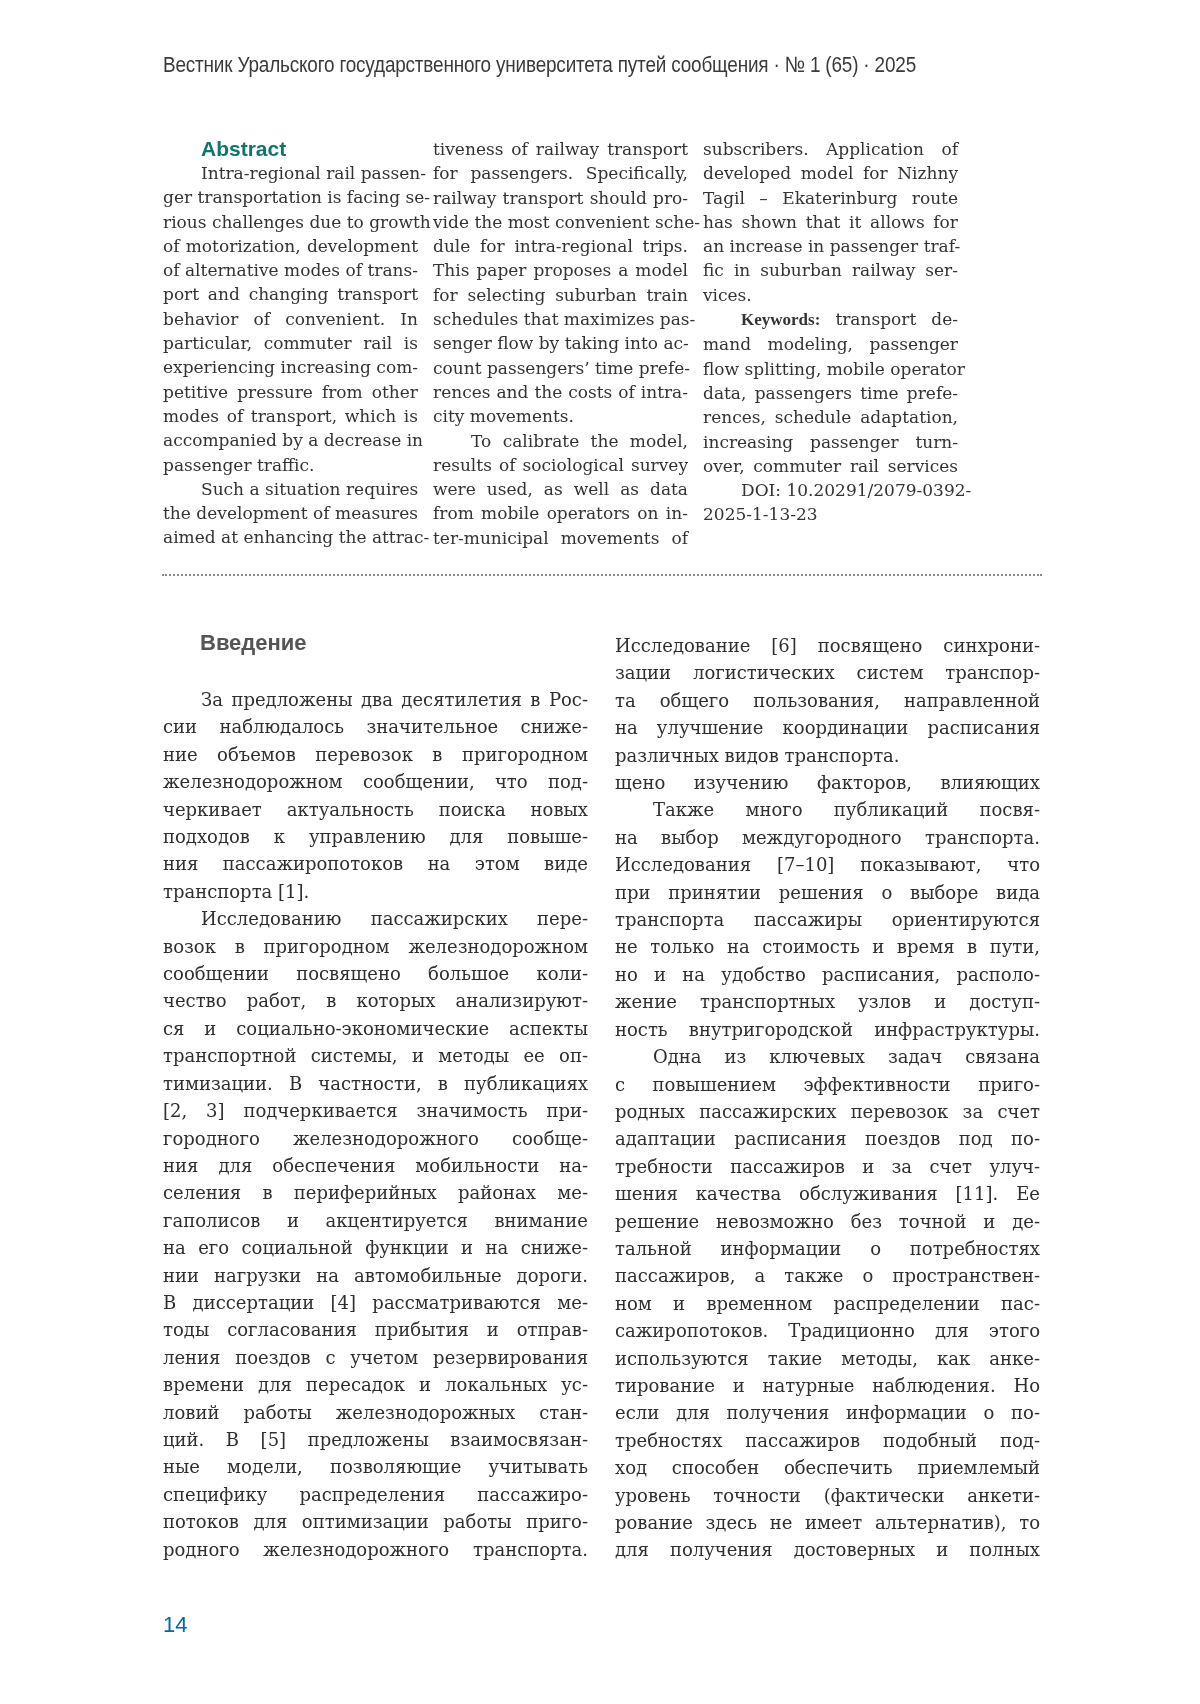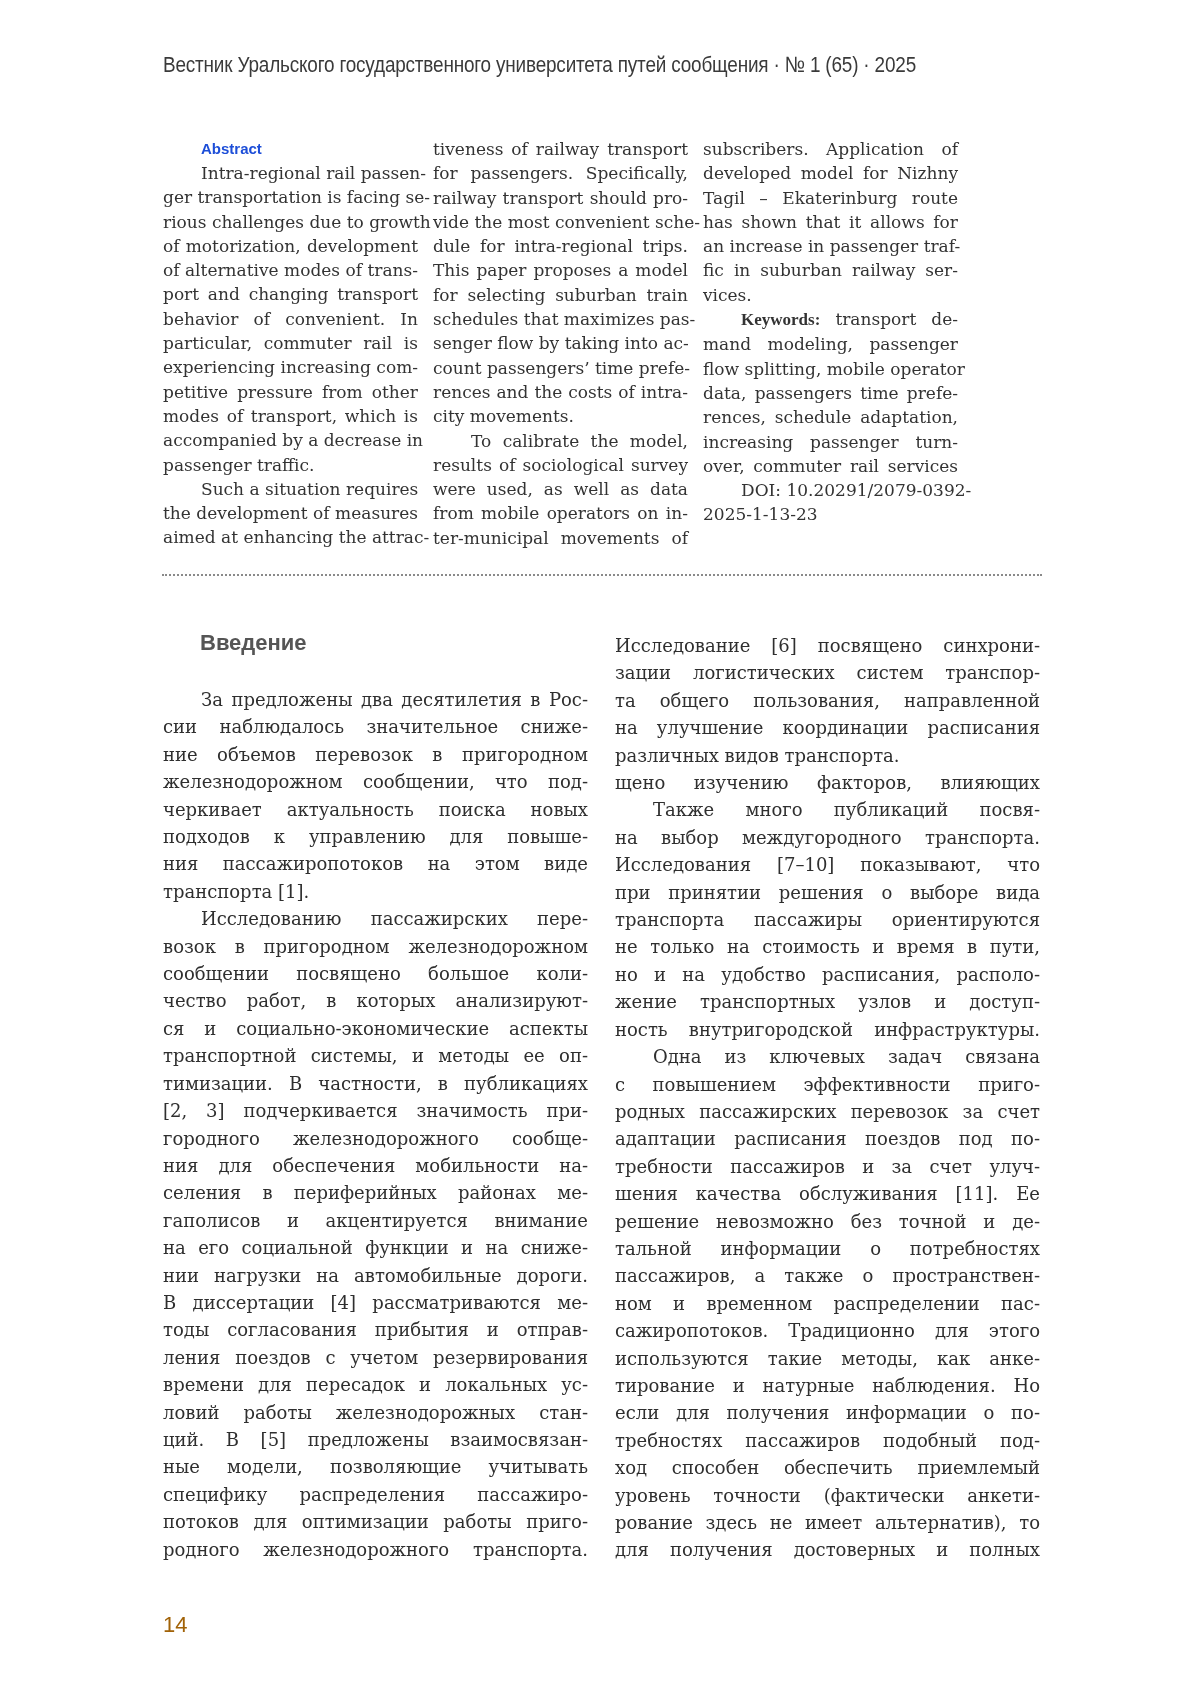--- a/index.html
+++ b/index.html
@@ -17,21 +17,21 @@
     .abs-col {
       position: absolute; top: 137px; width: 255px;
       font-size: 17px; line-height: 24.3px; color: #333;
       text-align: justify; hyphens: manual;
     }
     .abs-col .line { display: block; text-align: justify; text-align-last: justify; white-space: nowrap; }
     .abs-col .line.last { text-align-last: left; }
     .indent { padding-left: 38px; }
     .abs-heading {
       font-family: "Liberation Sans", "DejaVu Sans", sans-serif;
-      font-weight: bold; font-size: 15px; line-height: 24px; color: #1d4ed8;
+      font-weight: bold; font-size: 21px; line-height: 24px; color: #0f766e;
       padding-left: 38px;
     }
     .kw-label {
       font-family: Liberation Serif, serif; font-weight: bold;
     }
     .divider {
       position: absolute; left: 162px; top: 574px; width: 880px; height: 0;
       border-top: 2px dotted #8a8a8a;
     }
     .section-heading {
@@ -41,21 +41,21 @@
     }
     .body-col {
       position: absolute; width: 425px;
       font-size: 18px; line-height: 27.4px; color: #2f2f2f;
     }
     .body-col .line { display: block; text-align: justify; text-align-last: justify; white-space: nowrap; }
     .body-col .line.last { text-align-last: left; }
     .page-number {
       position: absolute; left: 163px; top: 1612px;
       font-family: "Liberation Sans", "DejaVu Sans", sans-serif;
-      font-size: 22px; color: #a16207;
+      font-size: 22px; color: #0369a1;
     }
   </style>
 </head>
 <body>
 
 <div class="running-head">Вестник Уральского государственного университета путей сообщения · № 1 (65) · 2025</div>
 
 <div class="abs-col" style="left:163px;">
   <div class="abs-heading">Abstract</div>
   <span class="line indent">Intra-regional rail passen-</span>

